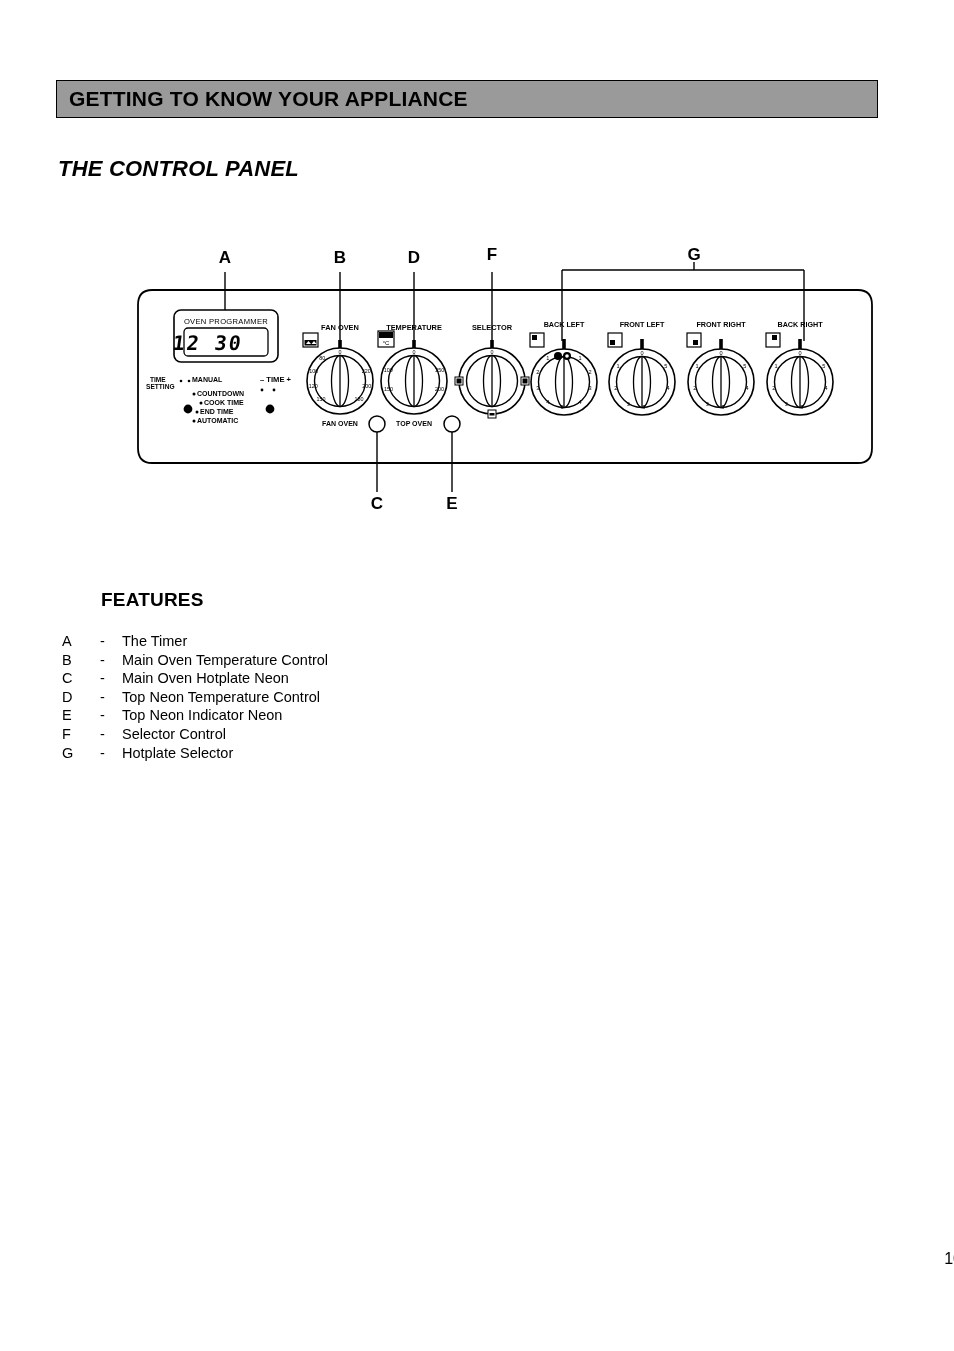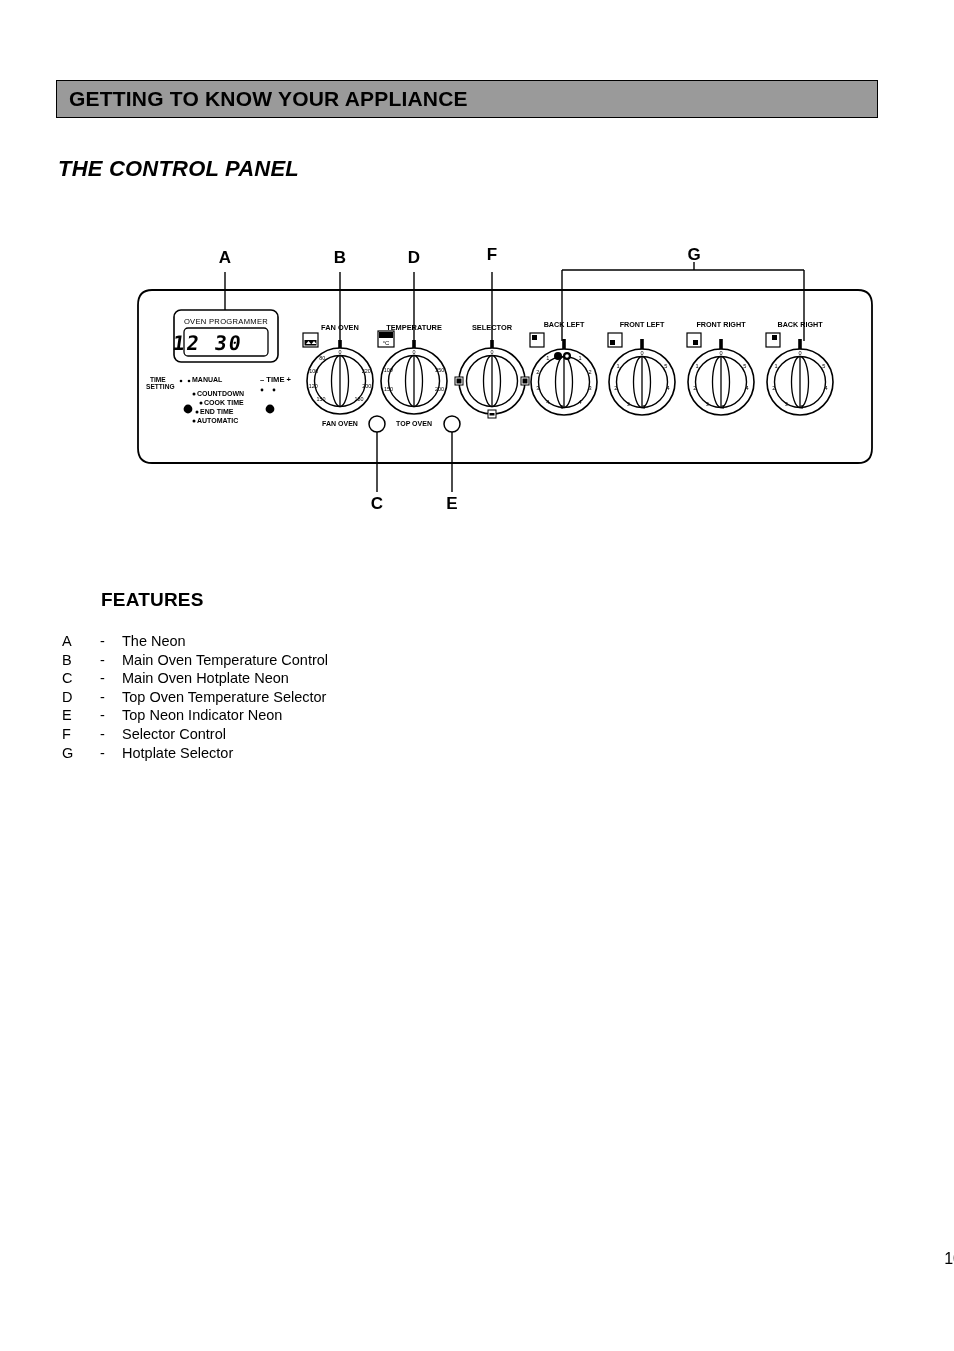--- a/index.html
+++ b/index.html
@@ -364,36 +364,36 @@
 <div class="callout-letter" style="left:681px; top:245px;">G</div>
 <div class="callout-letter" style="left:364px; top:494px;">C</div>
 <div class="callout-letter" style="left:439px; top:494px;">E</div>
 
 <div id="features-heading">FEATURES</div>
 
 <div id="features-list">
   <div class="feature-row">
     <span class="feature-letter">A</span>
     <span class="feature-dash">-</span>
-    <span class="feature-text">The Neon</span>
+    <span class="feature-text">The Timer</span>
   </div>
   <div class="feature-row">
     <span class="feature-letter">B</span>
     <span class="feature-dash">-</span>
     <span class="feature-text">Main Oven Temperature Control</span>
   </div>
   <div class="feature-row">
     <span class="feature-letter">C</span>
     <span class="feature-dash">-</span>
     <span class="feature-text">Main Oven Hotplate Neon</span>
   </div>
   <div class="feature-row">
     <span class="feature-letter">D</span>
     <span class="feature-dash">-</span>
-    <span class="feature-text">Top Oven Temperature Selector</span>
+    <span class="feature-text">Top Neon Temperature Control</span>
   </div>
   <div class="feature-row">
     <span class="feature-letter">E</span>
     <span class="feature-dash">-</span>
     <span class="feature-text">Top Neon Indicator Neon</span>
   </div>
   <div class="feature-row">
     <span class="feature-letter">F</span>
     <span class="feature-dash">-</span>
     <span class="feature-text">Selector Control</span>

